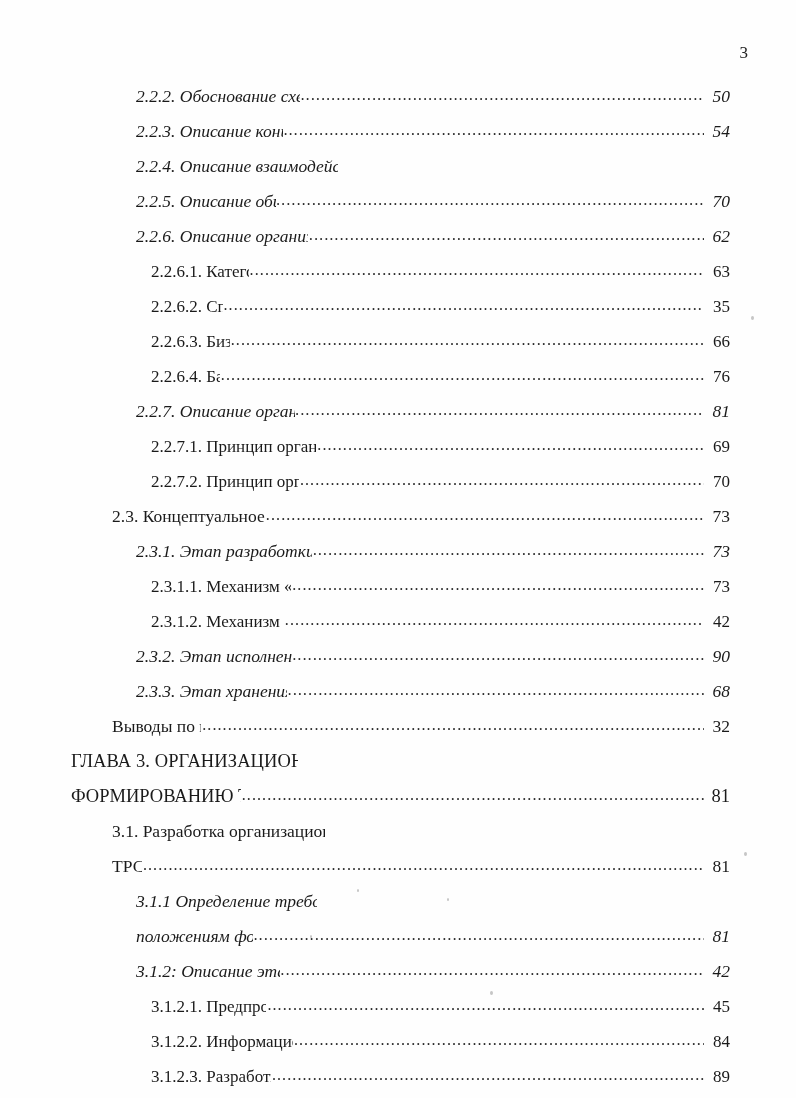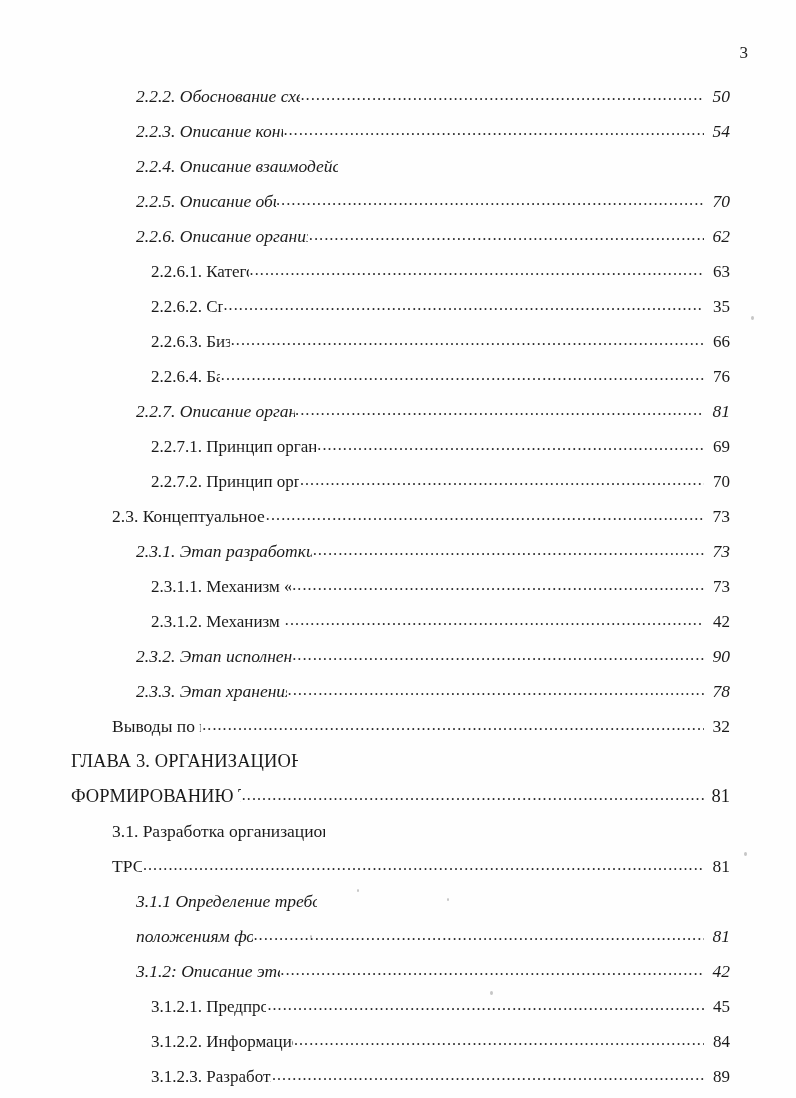--- a/index.html
+++ b/index.html
@@ -226,21 +226,21 @@
         <span class="toc-page">42</span>
       </div>
       <div class="toc-row lvl2">
         <span class="toc-title">2.3.2. Этап исполнения корпоративного документа</span>
         <span class="leader">........................................................................................................................................................................................................</span>
         <span class="toc-page">90</span>
       </div>
       <div class="toc-row lvl2">
         <span class="toc-title">2.3.3. Этап хранения корпоративного документа</span>
         <span class="leader">........................................................................................................................................................................................................</span>
-        <span class="toc-page">78</span>
+        <span class="toc-page">68</span>
       </div>
       <div class="toc-row plain">
         <span class="toc-title">Выводы по второй главе</span>
         <span class="leader">........................................................................................................................................................................................................</span>
         <span class="toc-page">32</span>
       </div>
       <div class="toc-row chapter wrap-head">
         <span class="toc-title">ГЛАВА 3. ОРГАНИЗАЦИОННО-МЕТОДИЧЕСКИЕ ПОЛОЖЕНИЯ ПО</span>
         <span class="leader no-dots">........................................................................................................................................................................................................</span>
         <span class="toc-page"></span>

